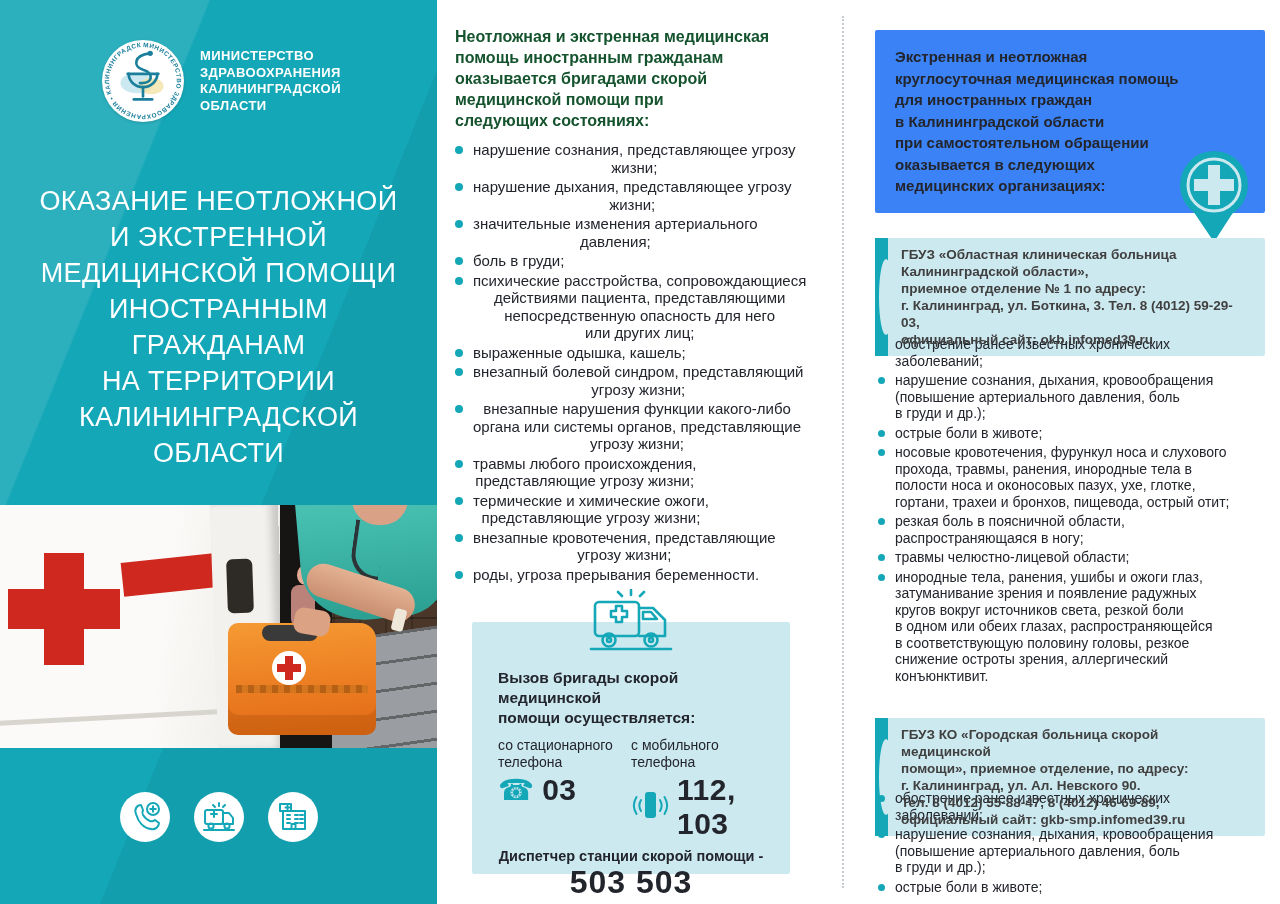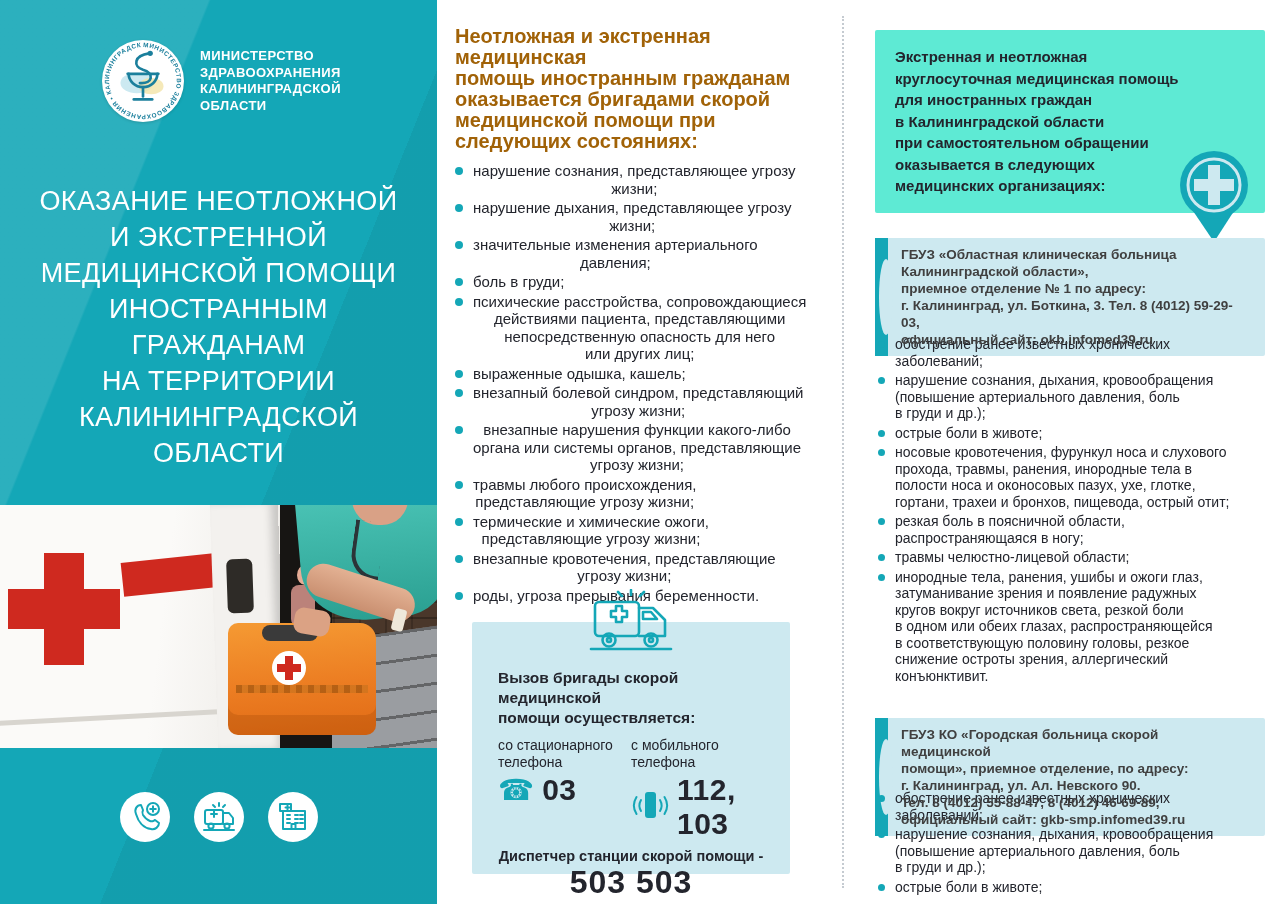--- a/index.html
+++ b/index.html
@@ -54,21 +54,21 @@
   .ph-circle { left:272px; top:146px; width:34px; height:34px; background:#fff; border-radius:50%; }
   .ph-circle::before, .ph-circle::after { content:""; position:absolute; background:#cf291f; }
   .ph-circle::before { left:13px; top:5px; width:8px; height:24px; }
   .ph-circle::after  { left:5px; top:13px; width:24px; height:8px; }
 
   .icons-row { position:absolute; left:0; top:792px; width:437px; display:flex; justify-content:center; gap:24px; }
   .icon-circle { width:50px; height:50px; border-radius:50%; background:#fff; display:flex; align-items:center; justify-content:center; }
 
   
   .middle-col { position:absolute; left:455px; top:0; width:368px; }
-  .mid-heading { margin-top:26px; font-size:20px; line-height:21px; font-weight:800; color:#a16207; }
+  .mid-heading { margin-top:26px; font-size:16px; line-height:21px; font-weight:800; color:#14532d; }
   .blist { list-style:none; }
   .mid-list { margin-top:10px;text-align:center; }
   .blist li { display:flex; gap:10px; }
   .mid-list li { margin-bottom:2px; font-size:15px; line-height:17.5px; }
   .dot { flex:0 0 8px; width:8px; height:8px; border-radius:50%; background:#14a7b7; margin-top:5px; }
   .r-list li { margin-bottom:3px; font-size:14px; line-height:16.5px; }
   .r-list .dot { flex-basis:7px; width:7px; height:7px; margin-top:5px; }
 
   .call-box { position:absolute; left:472px; top:622px; width:318px; height:252px; background:#cde9f0; padding:46px 26px 0 26px; border-radius:2px; }
   .amb-lineicon { position:absolute; top:-33px; left:50%; transform:translateX(-50%); }
@@ -79,21 +79,21 @@
   .phone-num-row { display:flex; align-items:center; gap:8px; margin-top:3px; }
   .tel-glyph { font-family:"DejaVu Sans",sans-serif; font-size:29px; color:#14a7b7; line-height:30px; }
   .big-num { font-size:30px; font-weight:800; letter-spacing:.5px; }
   .dispatcher { margin-top:7px; text-align:center; font-size:14.5px; font-weight:600; }
   .dispatcher-num { text-align:center; font-size:32px; font-weight:800; letter-spacing:1px; line-height:36px; }
 
   
   .dotted-sep { position:absolute; left:842px; top:16px; height:872px; border-left:2px dotted #c5cbd1; }
 
   
-  .right-header { position:absolute; left:875px; top:30px; width:390px; background:#5eead4; padding:16px 20px; border-radius:2px; }
+  .right-header { position:absolute; left:875px; top:30px; width:390px; background:#3b82f6; padding:16px 20px; border-radius:2px; }
   .right-header p { font-size:15px; line-height:21.5px; font-weight:800; }
   .pin-icon { position:absolute; left:1176px; top:148px; }
   .org-box { position:absolute; left:875px; width:390px; background:#cde9f0; padding:8px 14px 8px 26px; border-radius:2px; }
   .org-box::before { content:""; position:absolute; left:0; top:0; bottom:0; width:13px; background:#14a7b7; }
   .org-box::after { content:""; position:absolute; left:4px; top:18%; width:14px; height:64%; background:#cde9f0; border-radius:50%; }
   .org-box p { position:relative; z-index:1; font-size:13.5px; line-height:17px; font-weight:700; color:#404040; }
   .org1-box { top:238px; }
   .org2-box { top:686px;margin-top:32px; }
   .r-list { position:absolute; left:878px; width:392px; }
   .r-list1 { top:336px; }

